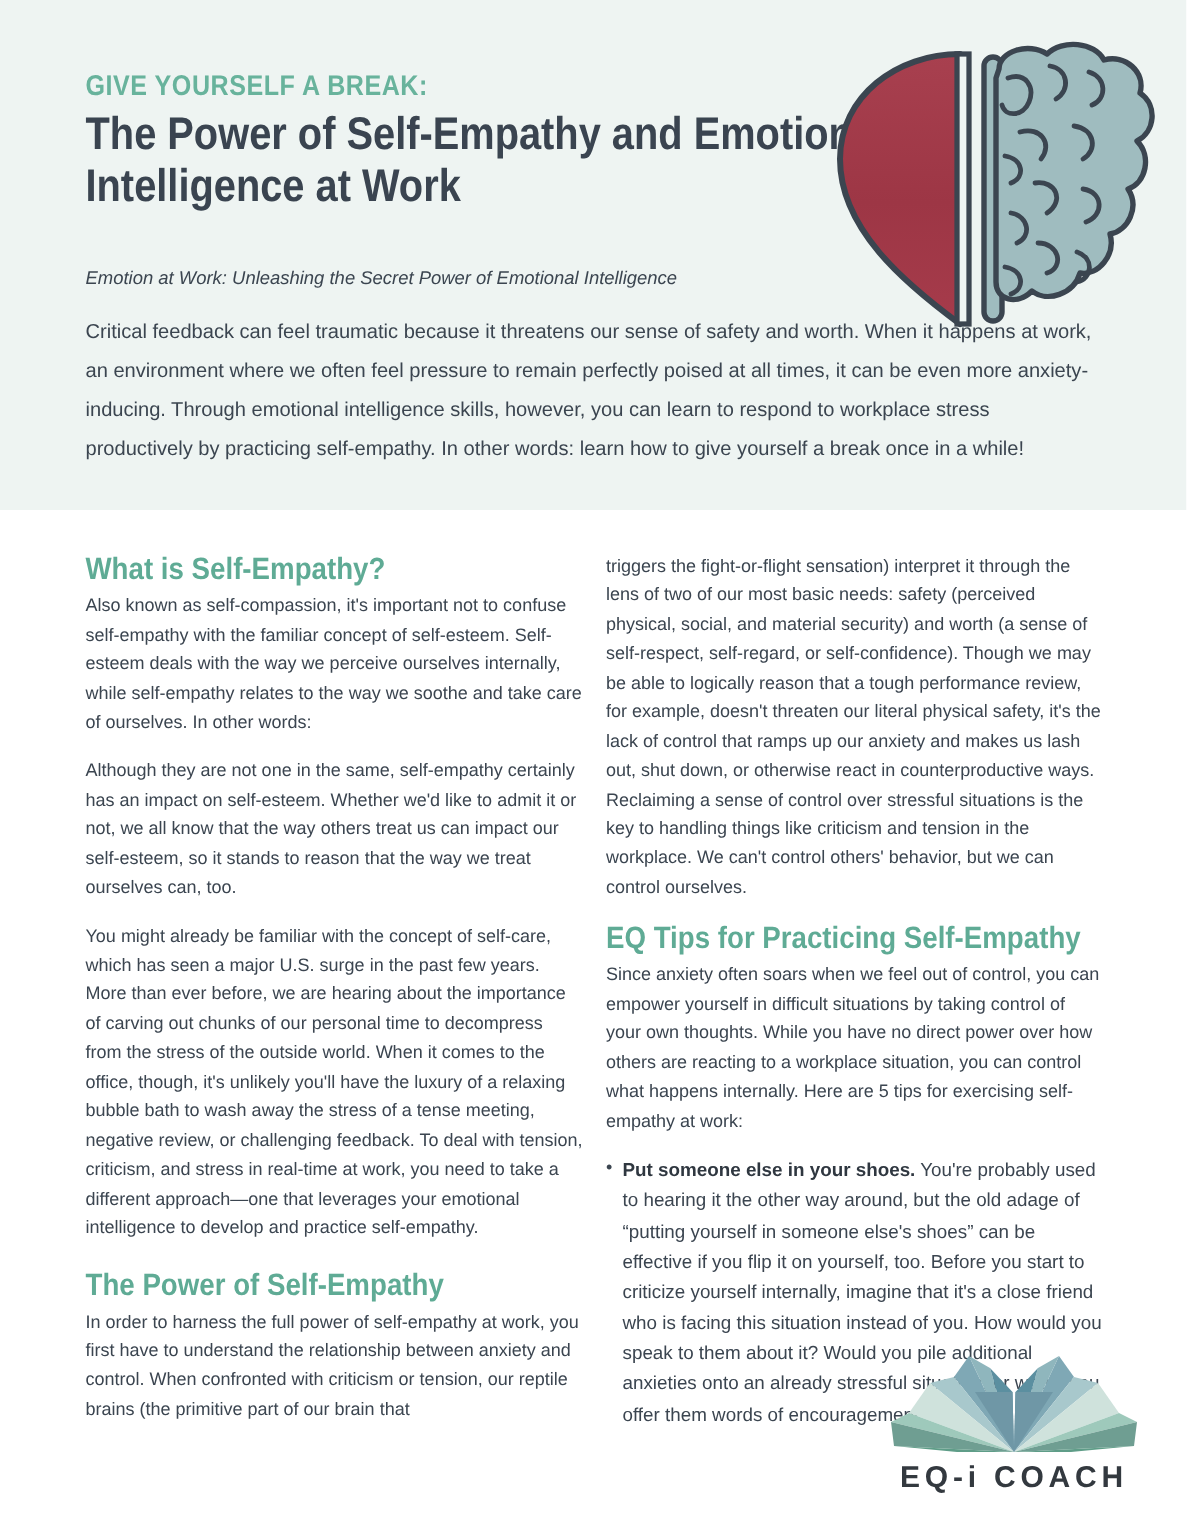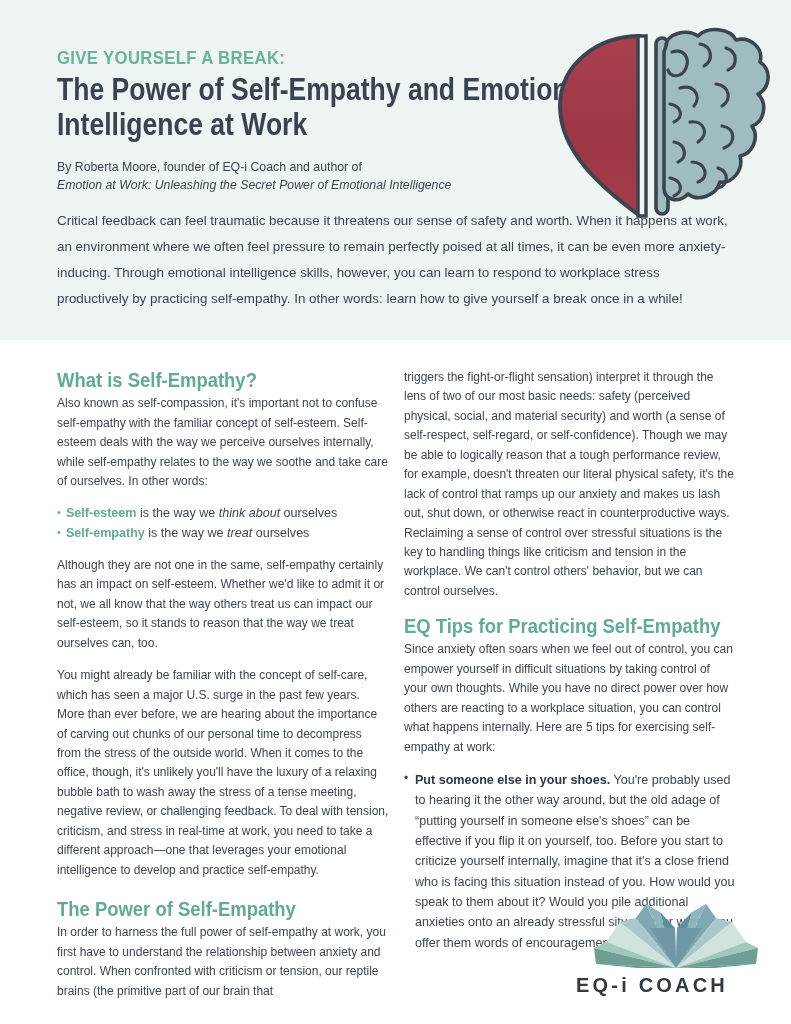--- a/index.html
+++ b/index.html
@@ -184,37 +184,38 @@
     left: 576px;
     top: 898px;
     width: 200px;
     height: 112px;
   }
   .logo-word {
     position: absolute;
     left: 0;
     top: 76px;
     width: 200px;
+    text-align: center;
     font-family: "Liberation Sans Narrow", "Liberation Sans", sans-serif;
     font-weight: bold;
     font-size: 20px;
     letter-spacing: 3.2px;
     color: #33393f;
   }
 </style>
 </head>
 <body>
 
 <div class="header-band">
 
   <div class="header-inner">
     <p class="kicker">GIVE YOURSELF A BREAK:</p>
     <h1 class="main-title">The Power of Self-Empathy and Emotional Intelligence at Work</h1>
     <p class="byline">
-      <span>By Roberta Moore, founder of EQ-i Coach and author of</span><br>
+      <br>
       <span class="book">Emotion at Work: Unleashing the Secret Power of Emotional Intelligence</span>
     </p>
   </div>
 
   <p class="intro">Critical feedback can feel traumatic because it threatens our sense of safety and worth. When it happens at work, an environment where we often feel pressure to remain perfectly poised at all times, it can be even more anxiety-inducing. Through emotional intelligence skills, however, you can learn to respond to workplace stress productively by practicing self-empathy. In other words: learn how to give yourself a break once in a while!</p>
 
   <div class="hero-art">
     <svg width="240" height="200" viewBox="0 0 240 200" xmlns="http://www.w3.org/2000/svg">
       <defs>
         <linearGradient id="heartGrad" x1="0" y1="0" x2="0" y2="1">
@@ -254,24 +255,20 @@
     </svg>
   </div>
 </div>
 
 <div class="columns">
 
   <div class="col col-left">
     <h2 class="section-head">What is Self-Empathy?</h2>
     <p class="body first">Also known as self-compassion, it's important not to confuse self-empathy with the familiar concept of self-esteem. Self-esteem deals with the way we perceive ourselves internally, while self-empathy relates to the way we soothe and take care of ourselves. In other words:</p>
 
-    <ul class="bullets">
-      <li><span class="term">Self-esteem</span><span> is the way we </span><span class="ital">think about</span><span> ourselves</span></li>
-      <li><span class="term">Self-empathy</span><span> is the way we </span><span class="ital">treat</span><span> ourselves</span></li>
-    </ul>
 
     <p class="body">Although they are not one in the same, self-empathy certainly has an impact on self-esteem. Whether we'd like to admit it or not, we all know that the way others treat us can impact our self-esteem, so it stands to reason that the way we treat ourselves can, too.</p>
     <p class="body">You might already be familiar with the concept of self-care, which has seen a major U.S. surge in the past few years. More than ever before, we are hearing about the importance of carving out chunks of our personal time to decompress from the stress of the outside world. When it comes to the office, though, it's unlikely you'll have the luxury of a relaxing bubble bath to wash away the stress of a tense meeting, negative review, or challenging feedback. To deal with tension, criticism, and stress in real-time at work, you need to take a different approach—one that leverages your emotional intelligence to develop and practice self-empathy.</p>
 
     <h2 class="section-head spaced">The Power of Self-Empathy</h2>
     <p class="body tight">In order to harness the full power of self-empathy at work, you first have to understand the relationship between anxiety and control. When confronted with criticism or tension, our reptile brains (the primitive part of our brain that</p>
   </div>
 
   <div class="col col-right">
     <p class="body">triggers the fight-or-flight sensation) interpret it through the lens of two of our most basic needs: safety (perceived physical, social, and material security) and worth (a sense of self-respect, self-regard, or self-confidence). Though we may be able to logically reason that a tough performance review, for example, doesn't threaten our literal physical safety, it's the lack of control that ramps up our anxiety and makes us lash out, shut down, or otherwise react in counterproductive ways. Reclaiming a sense of control over stressful situations is the key to handling things like criticism and tension in the workplace. We can't control others' behavior, but we can control ourselves.</p>

